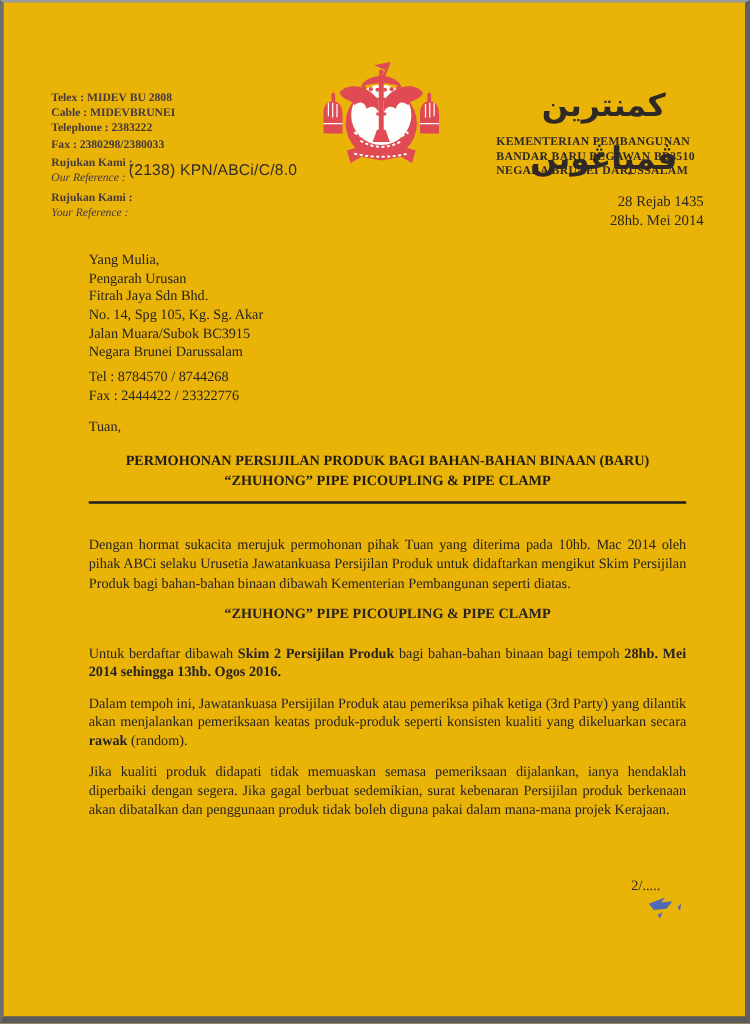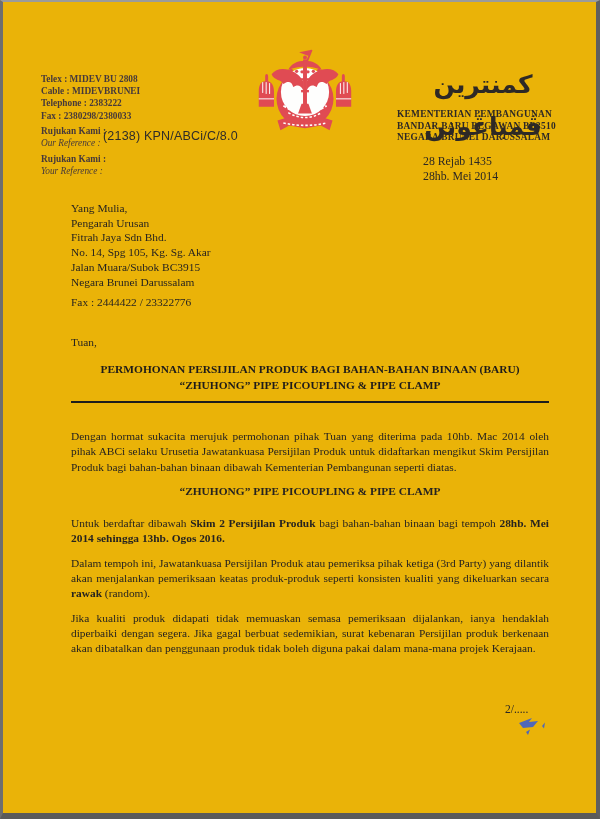--- a/index.html
+++ b/index.html
@@ -27,21 +27,21 @@
   .ref-label{font-weight:bold;}
   .ref-en{font-style:italic;}
   .ref-value{left:100px;top:127px;font-family:"Liberation Sans","DejaVu Sans",sans-serif;font-size:12.5px;color:#2f2c29;letter-spacing:0.2px;}
 
   
   .crest{left:243px;top:44px;width:118px;height:88px;}
 
   
   .jawi{left:396px;top:62px;width:168px;text-align:center;font-family:"DejaVu Sans",sans-serif;font-weight:bold;font-size:25px;line-height:42px;color:#2e2926;direction:rtl;}
   .ministry{left:394px;top:107px;width:172px;text-align:left;font-size:9.4px;line-height:11.6px;font-weight:bold;letter-spacing:0.25px;color:#2e2926;}
-  .dates{left:420px;top:152px;width:140px;text-align:left;font-size:11.8px;line-height:14.5px;color:#2b2724;}
+  .dates{left:420px;top:152px;width:140px;text-align:right;font-size:11.8px;line-height:14.5px;color:#2b2724;}
 
   
   .recipient{left:68px;top:199px;font-size:11.4px;line-height:14.7px;color:#262320;}
   .telfax{margin-top:6px;}
 
   .salutation{left:68px;top:334px;font-size:11.4px;}
 
   .subject{left:68px;top:360px;width:478px;text-align:center;font-weight:bold;font-size:11.4px;line-height:15.5px;color:#1f1c1a;}
   .rule{left:68px;top:399px;width:478px;height:2px;background:#1d1d1d;}
 
@@ -129,20 +129,21 @@
   </div>
 
   <div class="abs recipient">
     <div>Yang Mulia,</div>
     <div>Pengarah Urusan</div>
     <div>Fitrah Jaya Sdn Bhd.</div>
     <div>No. 14, Spg 105, Kg. Sg. Akar</div>
     <div>Jalan Muara/Subok BC3915</div>
     <div>Negara Brunei Darussalam</div>
     <div class="telfax">
+      <div>Tel :  8784570 / 8744268</div>
       <div>Fax :  2444422 / 23322776</div>
     </div>
   </div>
 
   <div class="abs salutation">Tuan,</div>
 
   <div class="abs subject">
     <div>PERMOHONAN PERSIJILAN PRODUK BAGI BAHAN-BAHAN BINAAN (BARU)</div>
     <div>“ZHUHONG” PIPE PICOUPLING &amp; PIPE CLAMP</div>
   </div>

